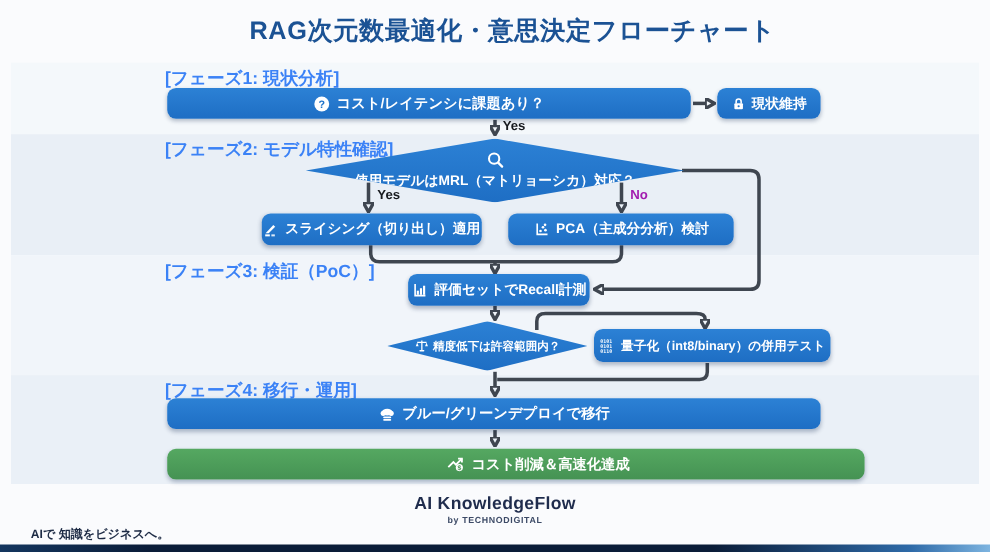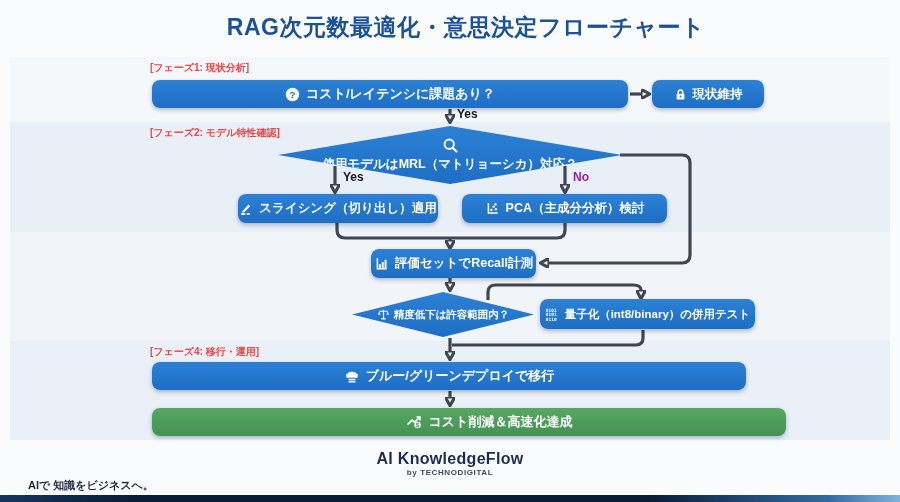--- a/index.html
+++ b/index.html
@@ -4,21 +4,21 @@
 <style>
   html,body{margin:0;padding:0;}
   body{font-family:"Liberation Sans","DejaVu Sans",sans-serif;background:#ffffff;}
   .stage{position:relative;width:900px;height:502px;margin:0 auto;background:#fafbfd;overflow:hidden;}
   .band{position:absolute;left:10px;width:880px;}
   .band.b1{top:57px;height:65px;background:#f4f8fb;}
   .band.b2{top:122px;height:110px;background:#e9eff6;}
   .band.b3{top:232px;height:109px;background:#f1f5fa;}
   .band.b4{top:341px;height:99px;background:#eaf0f7;}
   .title{position:absolute;top:12px;left:0;width:100%;text-align:center;font-size:23px;font-weight:800;color:#1b5294;letter-spacing:.5px;margin-left:16px;}
-  .phase{position:absolute;left:150px;font-size:10px;font-weight:700;color:#ef4444;}
+  .phase{position:absolute;left:150px;font-size:16px;font-weight:700;color:#3b82f6;}
   .phase.p1{top:61px;}
   .phase.p2{top:126px;}
   .phase.p3{top:237px;}
   .phase.p4{top:345px;}
   svg.connectors{position:absolute;left:0;top:0;}
   svg.connectors path{stroke:#3f4650;stroke-width:3.2;fill:none;}
   .node{position:absolute;display:flex;align-items:center;justify-content:center;gap:6px;color:#fff;font-weight:700;background:linear-gradient(180deg,#2c81d5,#1e6ec4);border-radius:8px;box-shadow:0 2px 4px rgba(15,40,80,.3);}
   .node .lbl{white-space:nowrap;}
   .node .ic{display:flex;align-items:center;}
   .diamond{clip-path:polygon(50% 0,100% 50%,50% 100%,0 50%);border-radius:0;box-shadow:none;}
@@ -36,20 +36,21 @@
 
   <div class="band b1"></div>
   <div class="band b2"></div>
   <div class="band b3"></div>
   <div class="band b4"></div>
 
   <div class="title">RAG次元数最適化・意思決定フローチャート</div>
 
   <div class="phase p1">[フェーズ1: 現状分析]</div>
   <div class="phase p2">[フェーズ2: モデル特性確認]</div>
+  <div class="phase p3">[フェーズ3: 検証（PoC）]</div>
   <div class="phase p4">[フェーズ4: 移行・運用]</div>
 
   <svg class="connectors" width="900" height="502">
     <defs>
       <marker id="arr" viewBox="0 0 10 10" refX="1" refY="5" markerWidth="3" markerHeight="3" orient="auto-start-reverse">
         <path d="M0,0 L9,5 L0,10 z" fill="#3f4650" stroke="none"></path>
       </marker>
     </defs>
     <path d="M 630,94 H 642" marker-end="url(#arr)"></path>
     <path d="M 450,109 V 115" marker-end="url(#arr)"></path>
@@ -68,21 +69,21 @@
   <div class="node" style="left:152px;top:80px;width:476px;height:28px;font-size:13px;">
     <span class="ic">
       <svg viewBox="0 0 20 20" width="15" height="15">
           <circle cx="10" cy="10" r="9" fill="#fff"></circle>
           <text x="10" y="14.5" text-anchor="middle" font-size="13" font-weight="bold" fill="#2174ca">?</text>
         </svg>
     </span>
     <span class="lbl">コスト/レイテンシに課題あり？</span>
   </div>
 
-  <div class="node" style="left:652px;top:80px;width:112px;height:28px;font-size:12.5px;">
+  <div class="node" style="left:652px;top:80px;width:94px;height:28px;font-size:12.5px;">
     <span class="ic">
       <svg viewBox="0 0 20 20" width="13" height="13">
           <path d="M6.5 9.5 V6.5 a3.5 3.5 0 0 1 7 0 V9.5" stroke="#fff" stroke-width="2.2" fill="none"></path>
           <rect x="4" y="9" width="12" height="8.5" rx="1.5" fill="#fff"></rect>
           <circle cx="10" cy="13.2" r="1.5" fill="#2174ca"></circle>
         </svg>
     </span>
     <span class="lbl">現状維持</span>
   </div>
 

